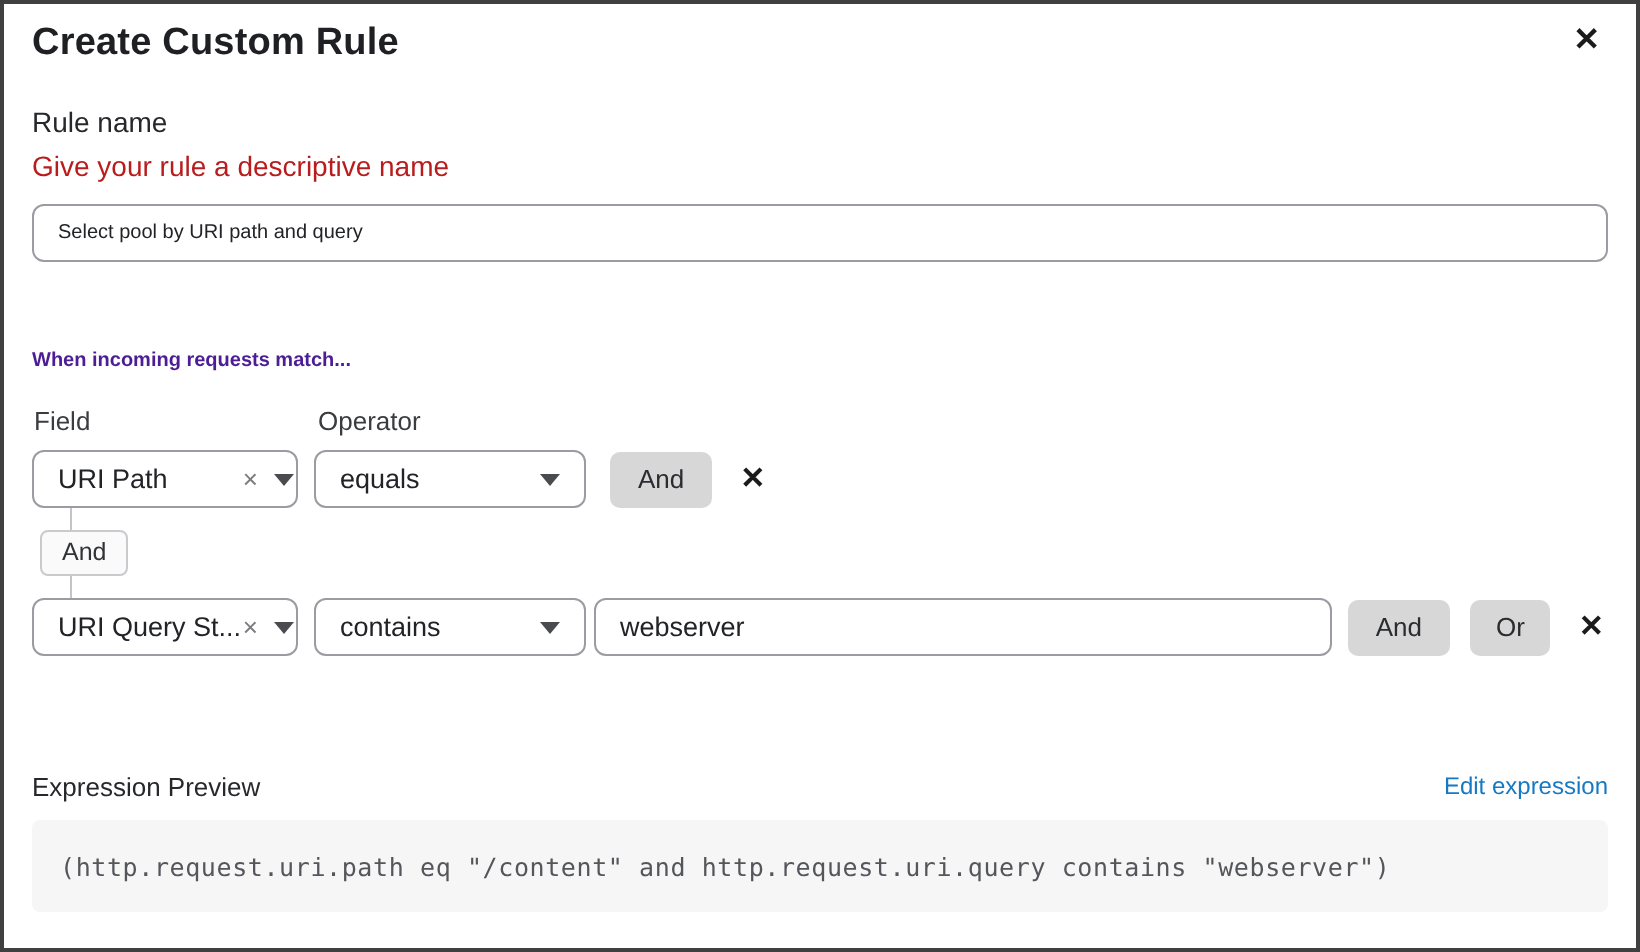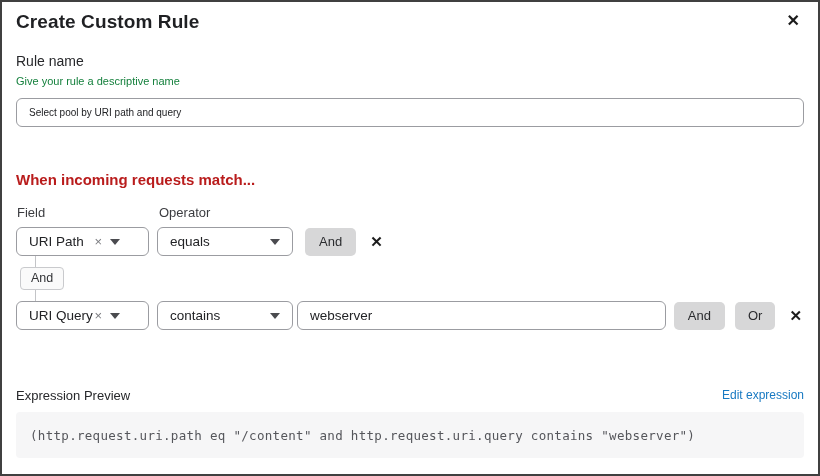--- a/index.html
+++ b/index.html
@@ -25,43 +25,43 @@
   }
   .dlg-title { font-size: 19px; font-weight: 700; color: #1f2023; letter-spacing: .1px; }
   .close-btn {
     font-size: 16px; font-weight: 700; color: #1b1b1b;
     line-height: 16px; padding: 2px 4px; cursor: pointer; background: none; border: none;
     font-family: "Liberation Sans", sans-serif;
   }
 
   
   .rule-label { margin-top: 20px; font-size: 14px; color: #27282b; }
-  .rule-hint  { margin-top: 6px; font-size: 11px; color: #15803d; }
+  .rule-hint  { margin-top: 6px; font-size: 14px; color: #b91c1c; }
   .text-input {
     margin-top: 11px; width: 100%; height: 29px;
     border: 1px solid #9b9ca1; border-radius: 6px;
     font-size: 10px; color: #222326; padding: 0 12px;
     font-family: "Liberation Sans", sans-serif;
     background: #fff; outline: none; display: block;
   }
 
   
-  .match-heading { margin-top: 44px; font-size: 15px; font-weight: 700; color: #b91c1c; }
+  .match-heading { margin-top: 44px; font-size: 10px; font-weight: 700; color: #4c1d95; }
   .col-labels { display: flex; margin-top: 17px; font-size: 13px; color: #3b3c40; }
   .col-labels .col-field { width: 133px; margin-right: 8px; padding-left: 1px; }
   .col-labels .col-operator { width: 136px; margin-right: 4px; padding-left: 2px; }
   .col-labels .col-value { flex: 1; padding-left: 2px; }
 
   .cond-row { display: flex; align-items: center; margin-top: 7px; height: 29px; }
   .select-box {
     height: 29px; border: 1px solid #9b9ca1; border-radius: 6px;
     display: flex; align-items: center; background: #fff; cursor: pointer;
     font-size: 13.5px; color: #222326;
   }
-  .field-select { width: 133px; margin-right: 8px; padding: 0 28px 0 12px; }
+  .field-select { width: 133px; margin-right: 8px; padding: 0 1px 0 12px; }
   .op-select { width: 136px; margin-right: 4px; padding: 0 12px; }
   .select-box .lbl { flex: 1; overflow: hidden; white-space: nowrap; }
   .clear-x { color: #7b7c80; font-size: 13px; margin-right: 8px; line-height: 1; cursor: pointer; }
   .caret {
     width: 0; height: 0; border-left: 5px solid transparent; border-right: 5px solid transparent;
     border-top: 6px solid #4a4b4f; display: inline-block;
   }
   .value-input {
     flex: 1; height: 29px; border: 1px solid #9b9ca1; border-radius: 6px;
     font-size: 13.5px; color: #222326; padding: 0 12px; outline: none;

